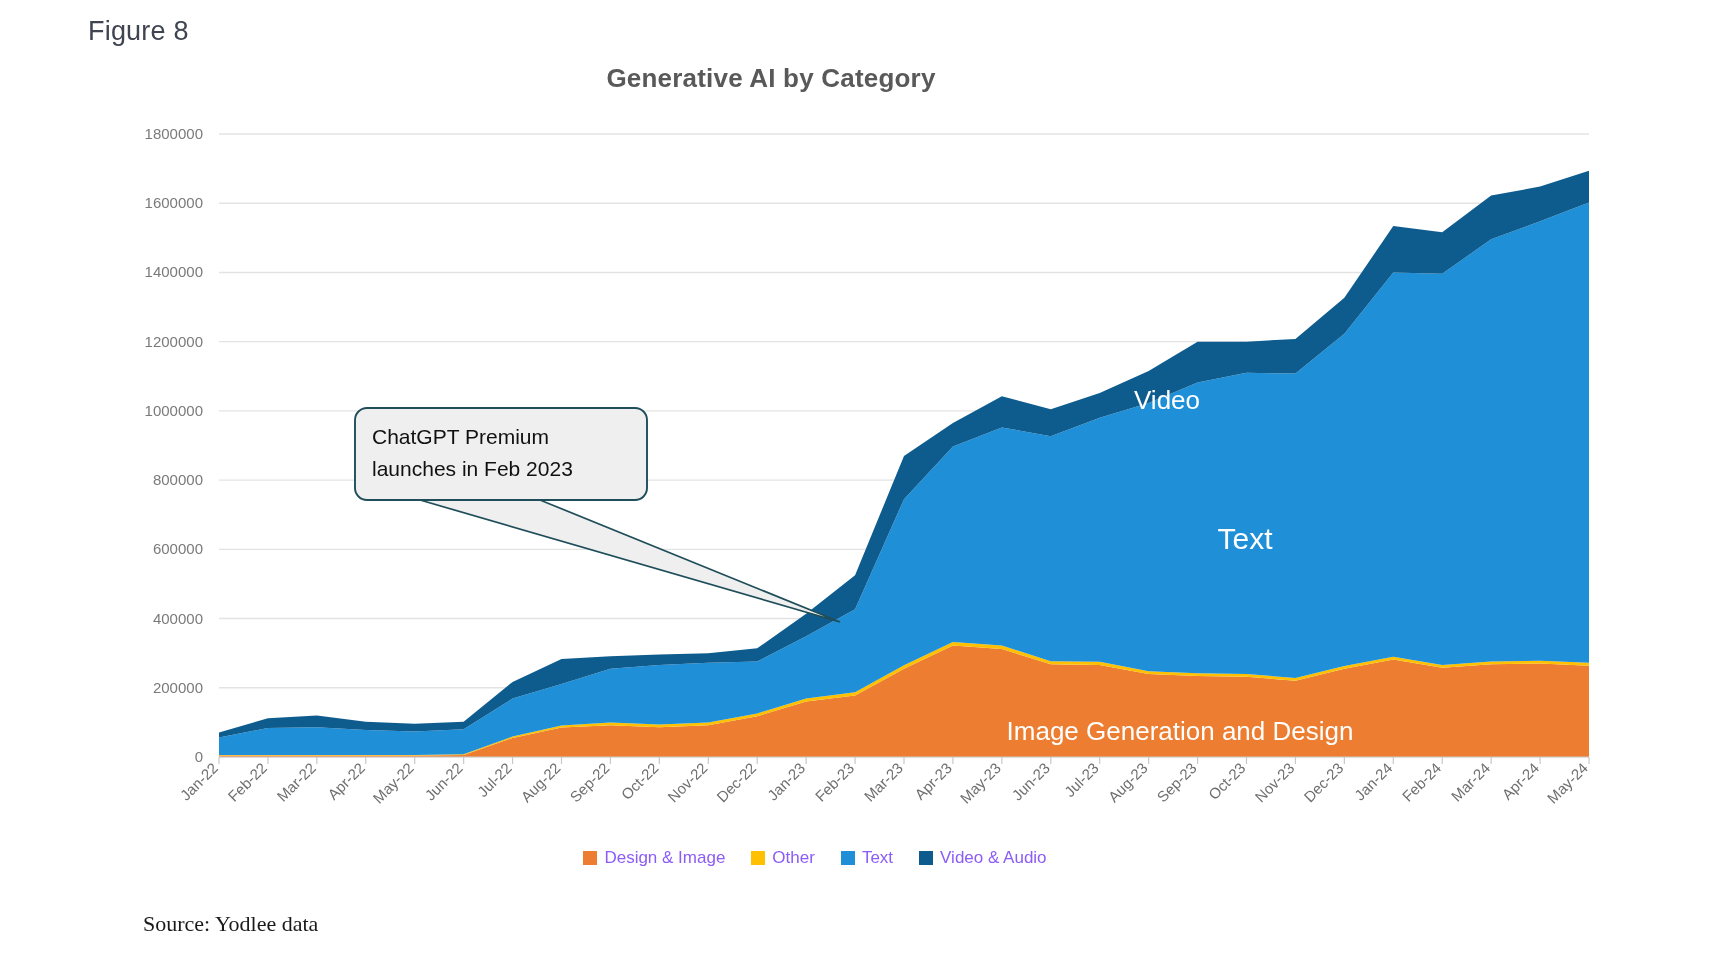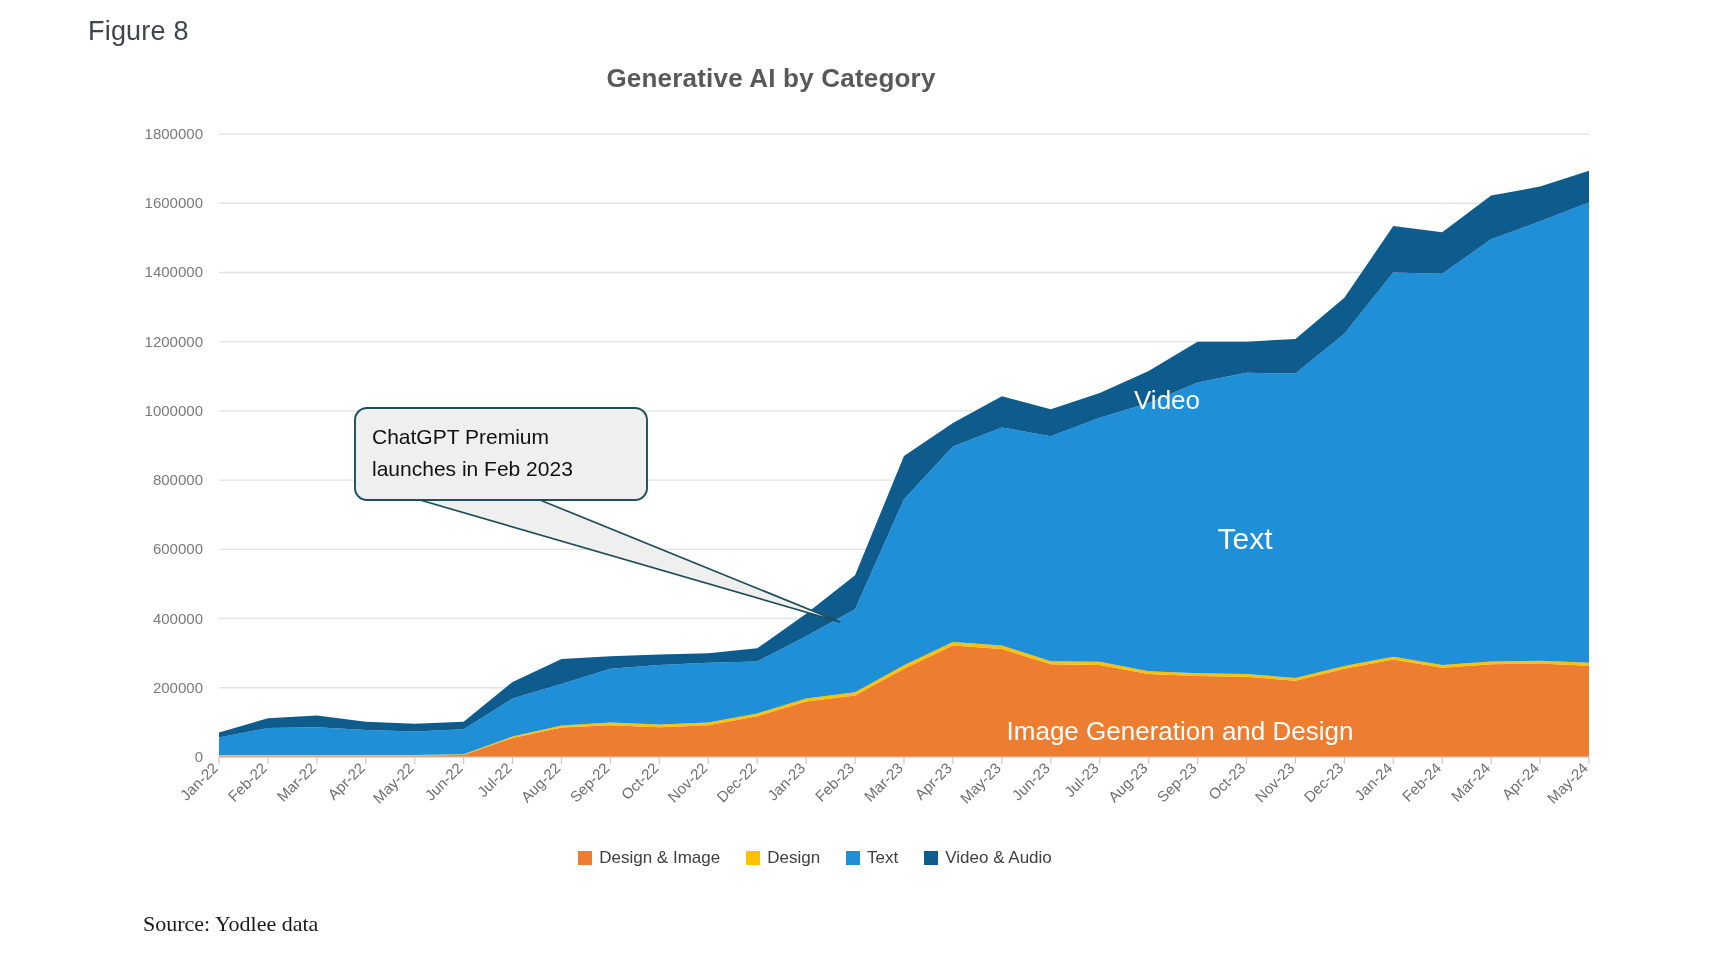--- a/index.html
+++ b/index.html
@@ -63,21 +63,21 @@
     justify-content: center;
     align-items: center;
     gap: 26px;
     transform: translateX(-44px);
   }
   .legend-item {
     display: flex;
     align-items: center;
     gap: 7px;
     font-size: 17px;
-    color: #404040;
+    color: #8b5cf6;
   }
   .legend-swatch {
     width: 14px;
     height: 14px;
     display: block;
   }
   .axis-y-label {
     font-size: 15px;
     fill: #7a7a7a;
     text-anchor: end;
@@ -211,21 +211,21 @@
       </g>
     </svg>
 
   <div class="legend">
     <div class="legend-item">
       <span class="legend-swatch" style="background:#ED7D31"></span>
       <span>Design &amp; Image</span>
     </div>
     <div class="legend-item">
       <span class="legend-swatch" style="background:#FFC000"></span>
-      <span>Design</span>
+      <span>Other</span>
     </div>
     <div class="legend-item">
       <span class="legend-swatch" style="background:#1F8FD8"></span>
       <span>Text</span>
     </div>
     <div class="legend-item">
       <span class="legend-swatch" style="background:#0E5C8E"></span>
       <span>Video &amp; Audio</span>
     </div>
   </div>

